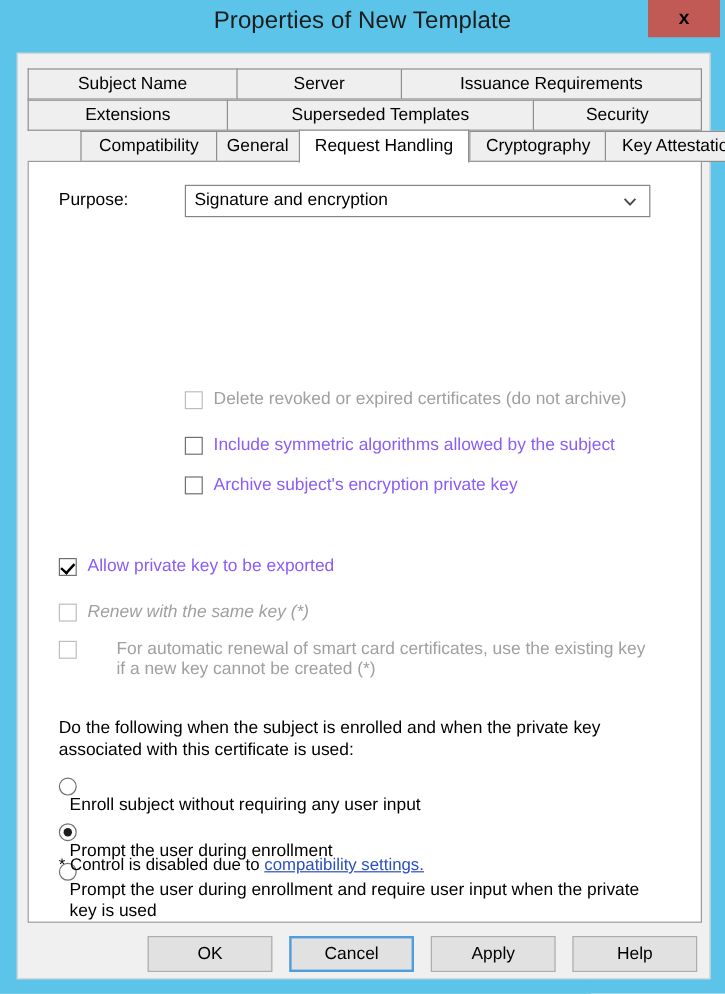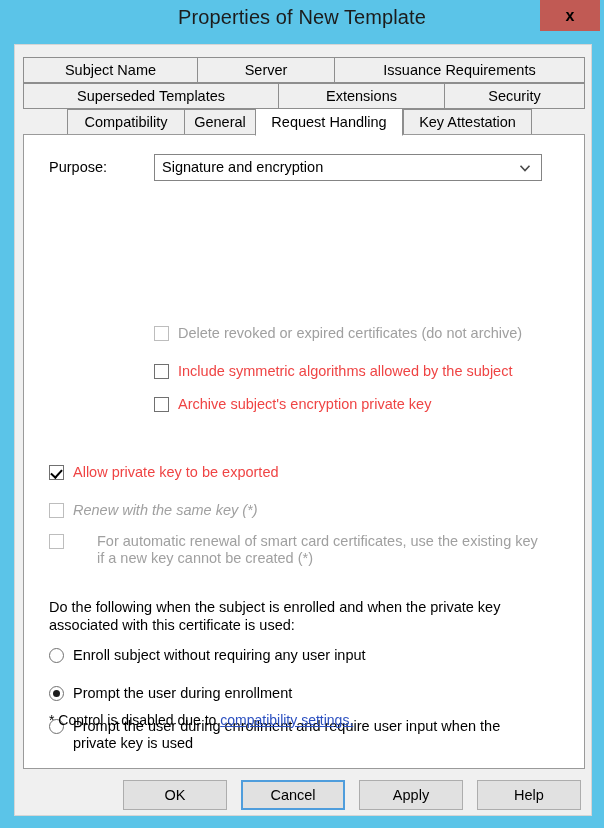--- a/index.html
+++ b/index.html
@@ -174,31 +174,32 @@
     position: absolute;
     left: 3px; top: 1px;
     width: 5px; height: 9px;
     border: solid #000;
     border-width: 0 2px 2px 0;
     transform: rotate(42deg);
   }
   .cb-label {
     margin-left: 9px;
     font-size: 14.5px;
-    color: #ef4444;
+    color: #8b5cf6;
     line-height: 17px;
     cursor: default;
   }
   .cb-label.disabled { color: #a0a0a0; }
 
   
   .rb-row {
     position: absolute;
     display: flex;
     align-items: flex-start;
+    flex-direction: column;
   }
   .radio {
     width: 15px; height: 15px;
     box-sizing: border-box;
     border: 1px solid #707070;
     border-radius: 50%;
     background: #ffffff;
     flex: 0 0 auto;
     position: relative;
     margin-top: 1px;
@@ -279,28 +280,29 @@
 
   <div id="dialog-body">
 
     <div id="tab-area">
       <div class="tab-row" id="tab-row-0">
           <div class="tab" style="width: 174px;">Subject Name</div>
           <div class="tab" style="width: 137px;">Server</div>
           <div class="tab" style="width: 251px;">Issuance Requirements</div>
         </div>
       <div class="tab-row" id="tab-row-1">
+          <div class="tab" style="width: 166px;">Extensions</div>
           <div class="tab" style="width: 255px;">Superseded Templates</div>
-          <div class="tab" style="width: 166px;">Extensions</div>
           <div class="tab" style="width: 141px;">Security</div>
         </div>
       <div class="tab-row" id="tab-row-2">
           <div class="tab" style="width: 117px;">Compatibility</div>
           <div class="tab" style="width: 71px;">General</div>
           <div class="tab selected" style="width: 148px;">Request Handling</div>
+          <div class="tab" style="width: 117px;">Cryptography</div>
           <div class="tab" style="width: 129px;">Key Attestation</div>
         </div>
     </div>
 
     <div id="content-panel">
 
       <div class="row" id="purpose-label">Purpose:</div>
 
       <div id="purpose-combo">
         <span id="purpose-combo-value">Signature and encryption</span>

